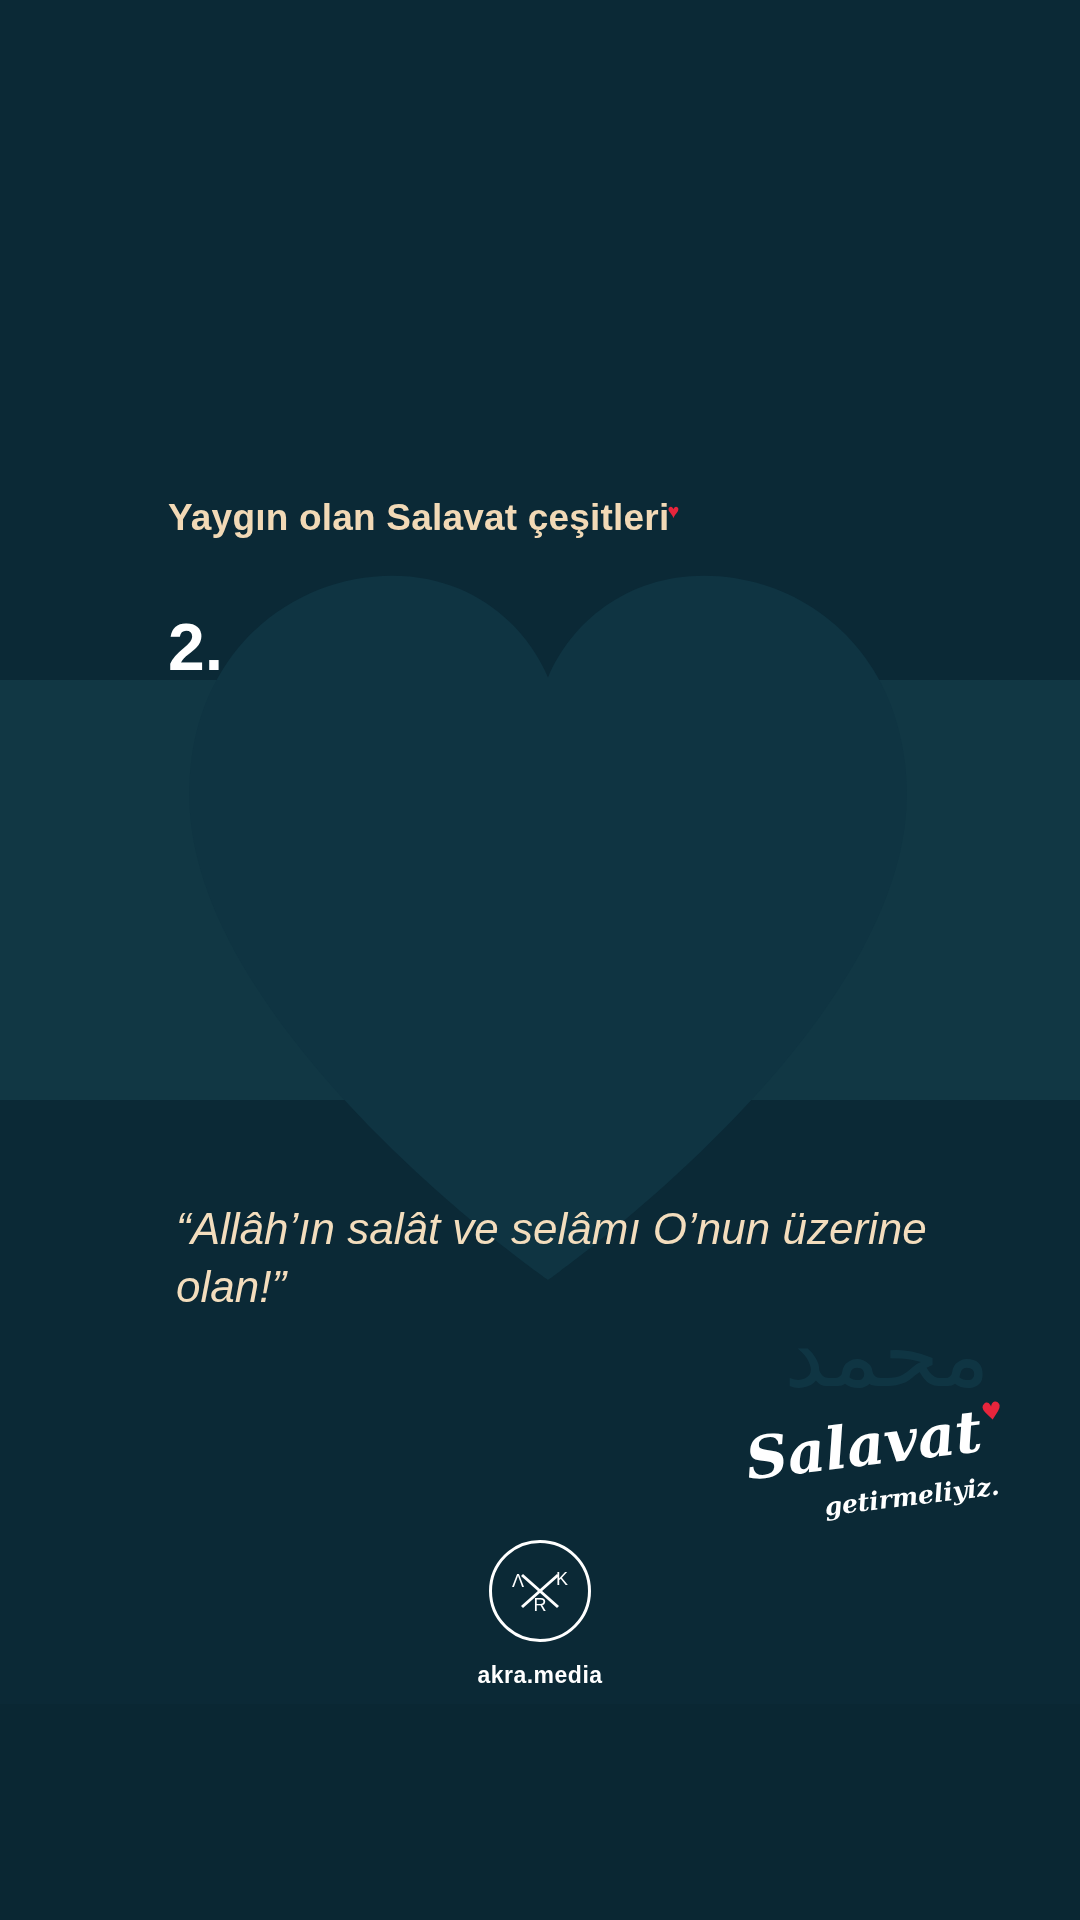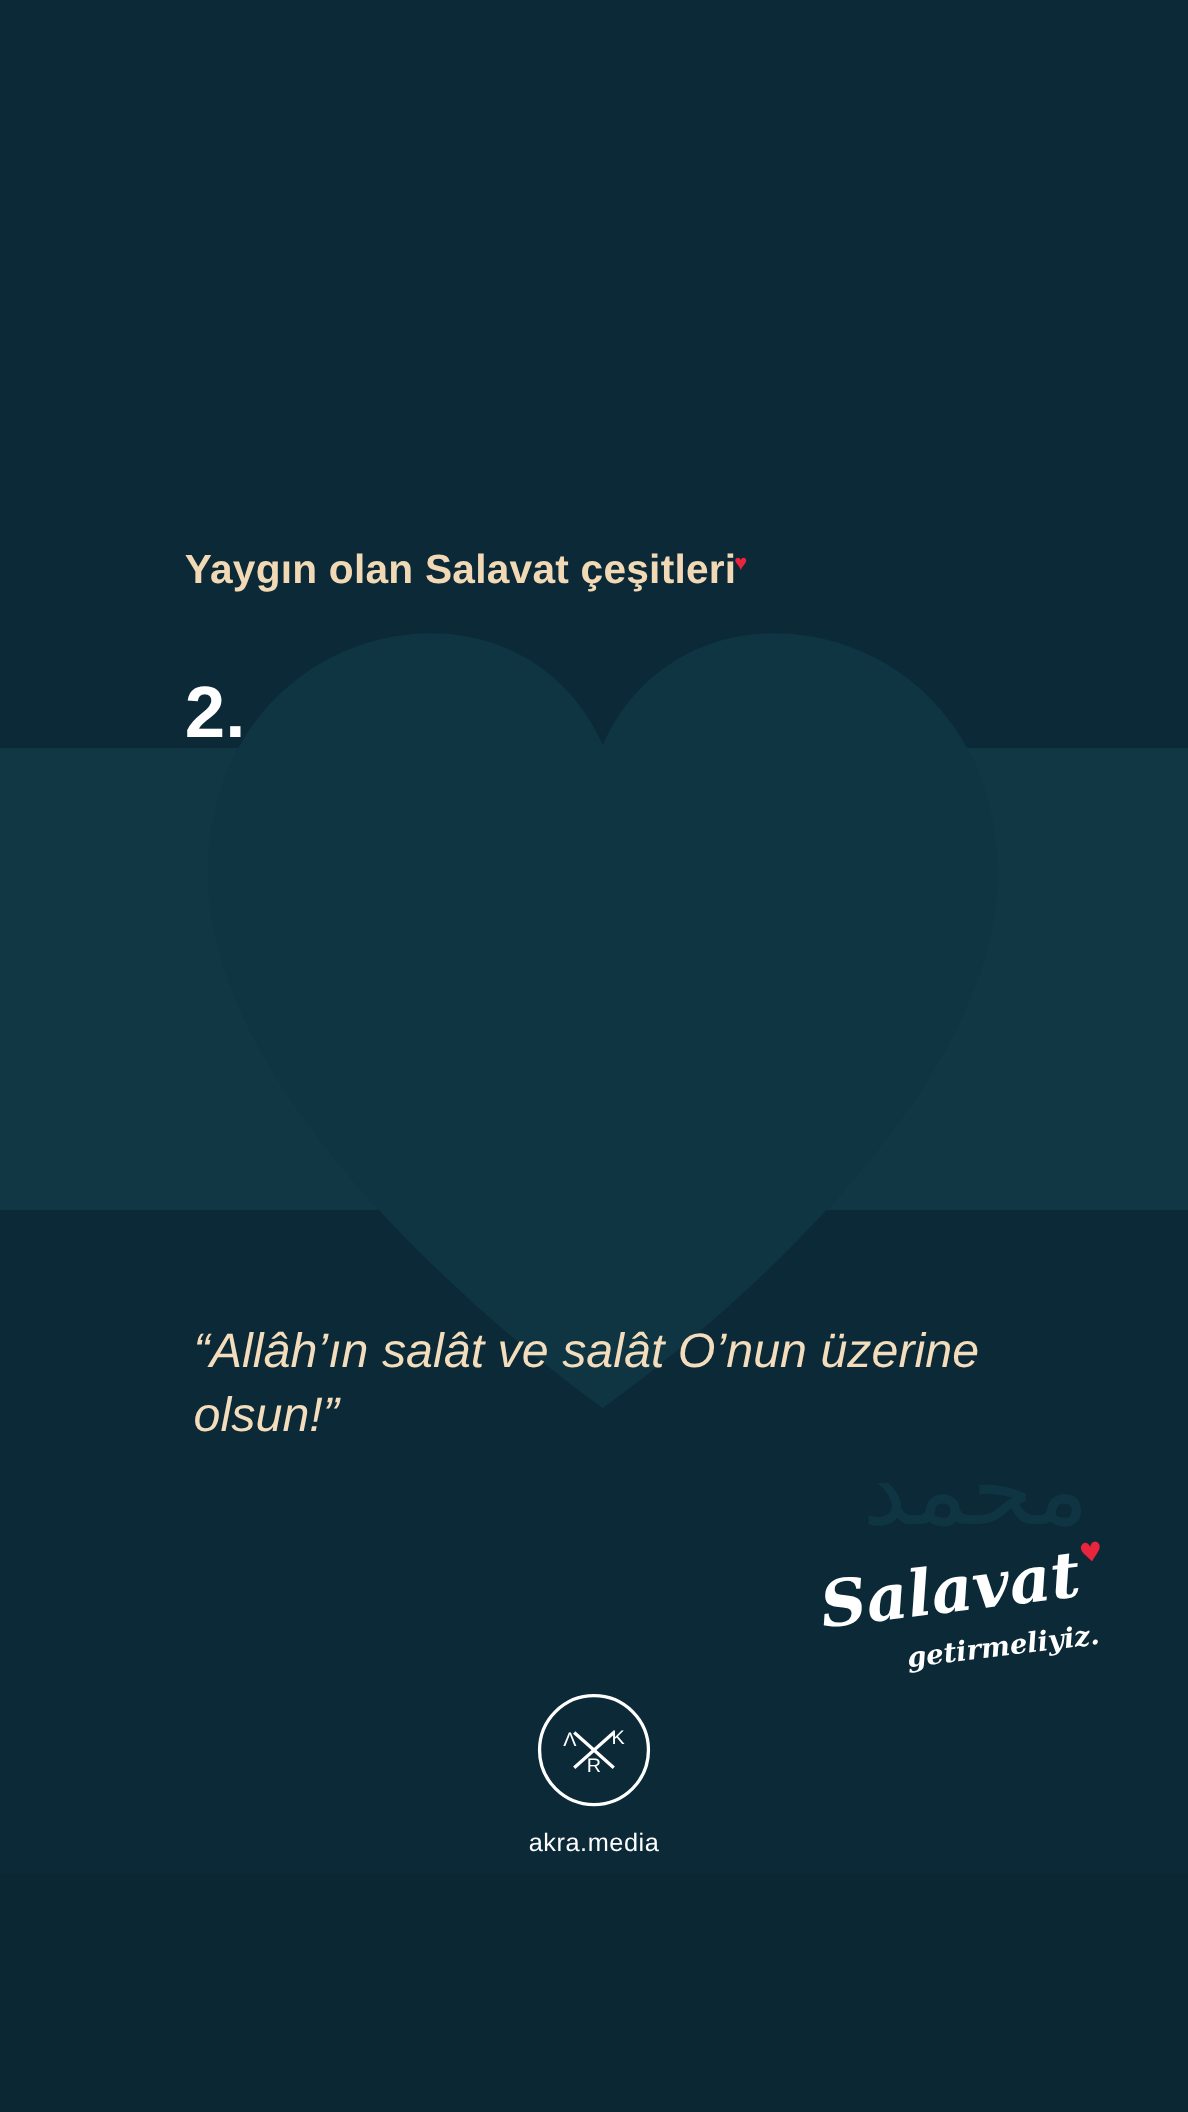--- a/index.html
+++ b/index.html
@@ -171,21 +171,21 @@
     position: relative;
   }
   .brand-circle svg {
     position: absolute;
     left: 0;
     top: 0;
   }
   .brand-name {
     margin-top: 20px;
     font-size: 23px;
-    font-weight: normal;
+    font-weight: bold;
     color: #ffffff;
     letter-spacing: 0.5px;
   }
 </style>
 </head>
 <body>
 
 <div class="poster">
 
   <div class="band"></div>
@@ -198,21 +198,21 @@
 
   <div class="content">
 
     <div class="eyebrow">
       <span>Yaygın olan Salavat çeşitleri</span><span class="heart-dot">♥</span>
     </div>
 
     <div class="num">2.</div>
 
 
-    <div class="quote">“Allâh’ın salât ve salât O’nun üzerine olsun!”</div>
+    <div class="quote">“Allâh’ın salât ve selâmı O’nun üzerine olan!”</div>
 
     <div class="lockup">
       <div class="calligraphy">محمد</div>
       <div class="salavat-script"><span>Salavat</span><span class="tiny-heart">♥</span></div>
       <div class="salavat-sub">getirmeliyiz.</div>
     </div>
 
     <div class="brand">
       <div class="brand-circle">
         <svg width="96" height="96" viewBox="0 0 96 96" aria-hidden="true">

